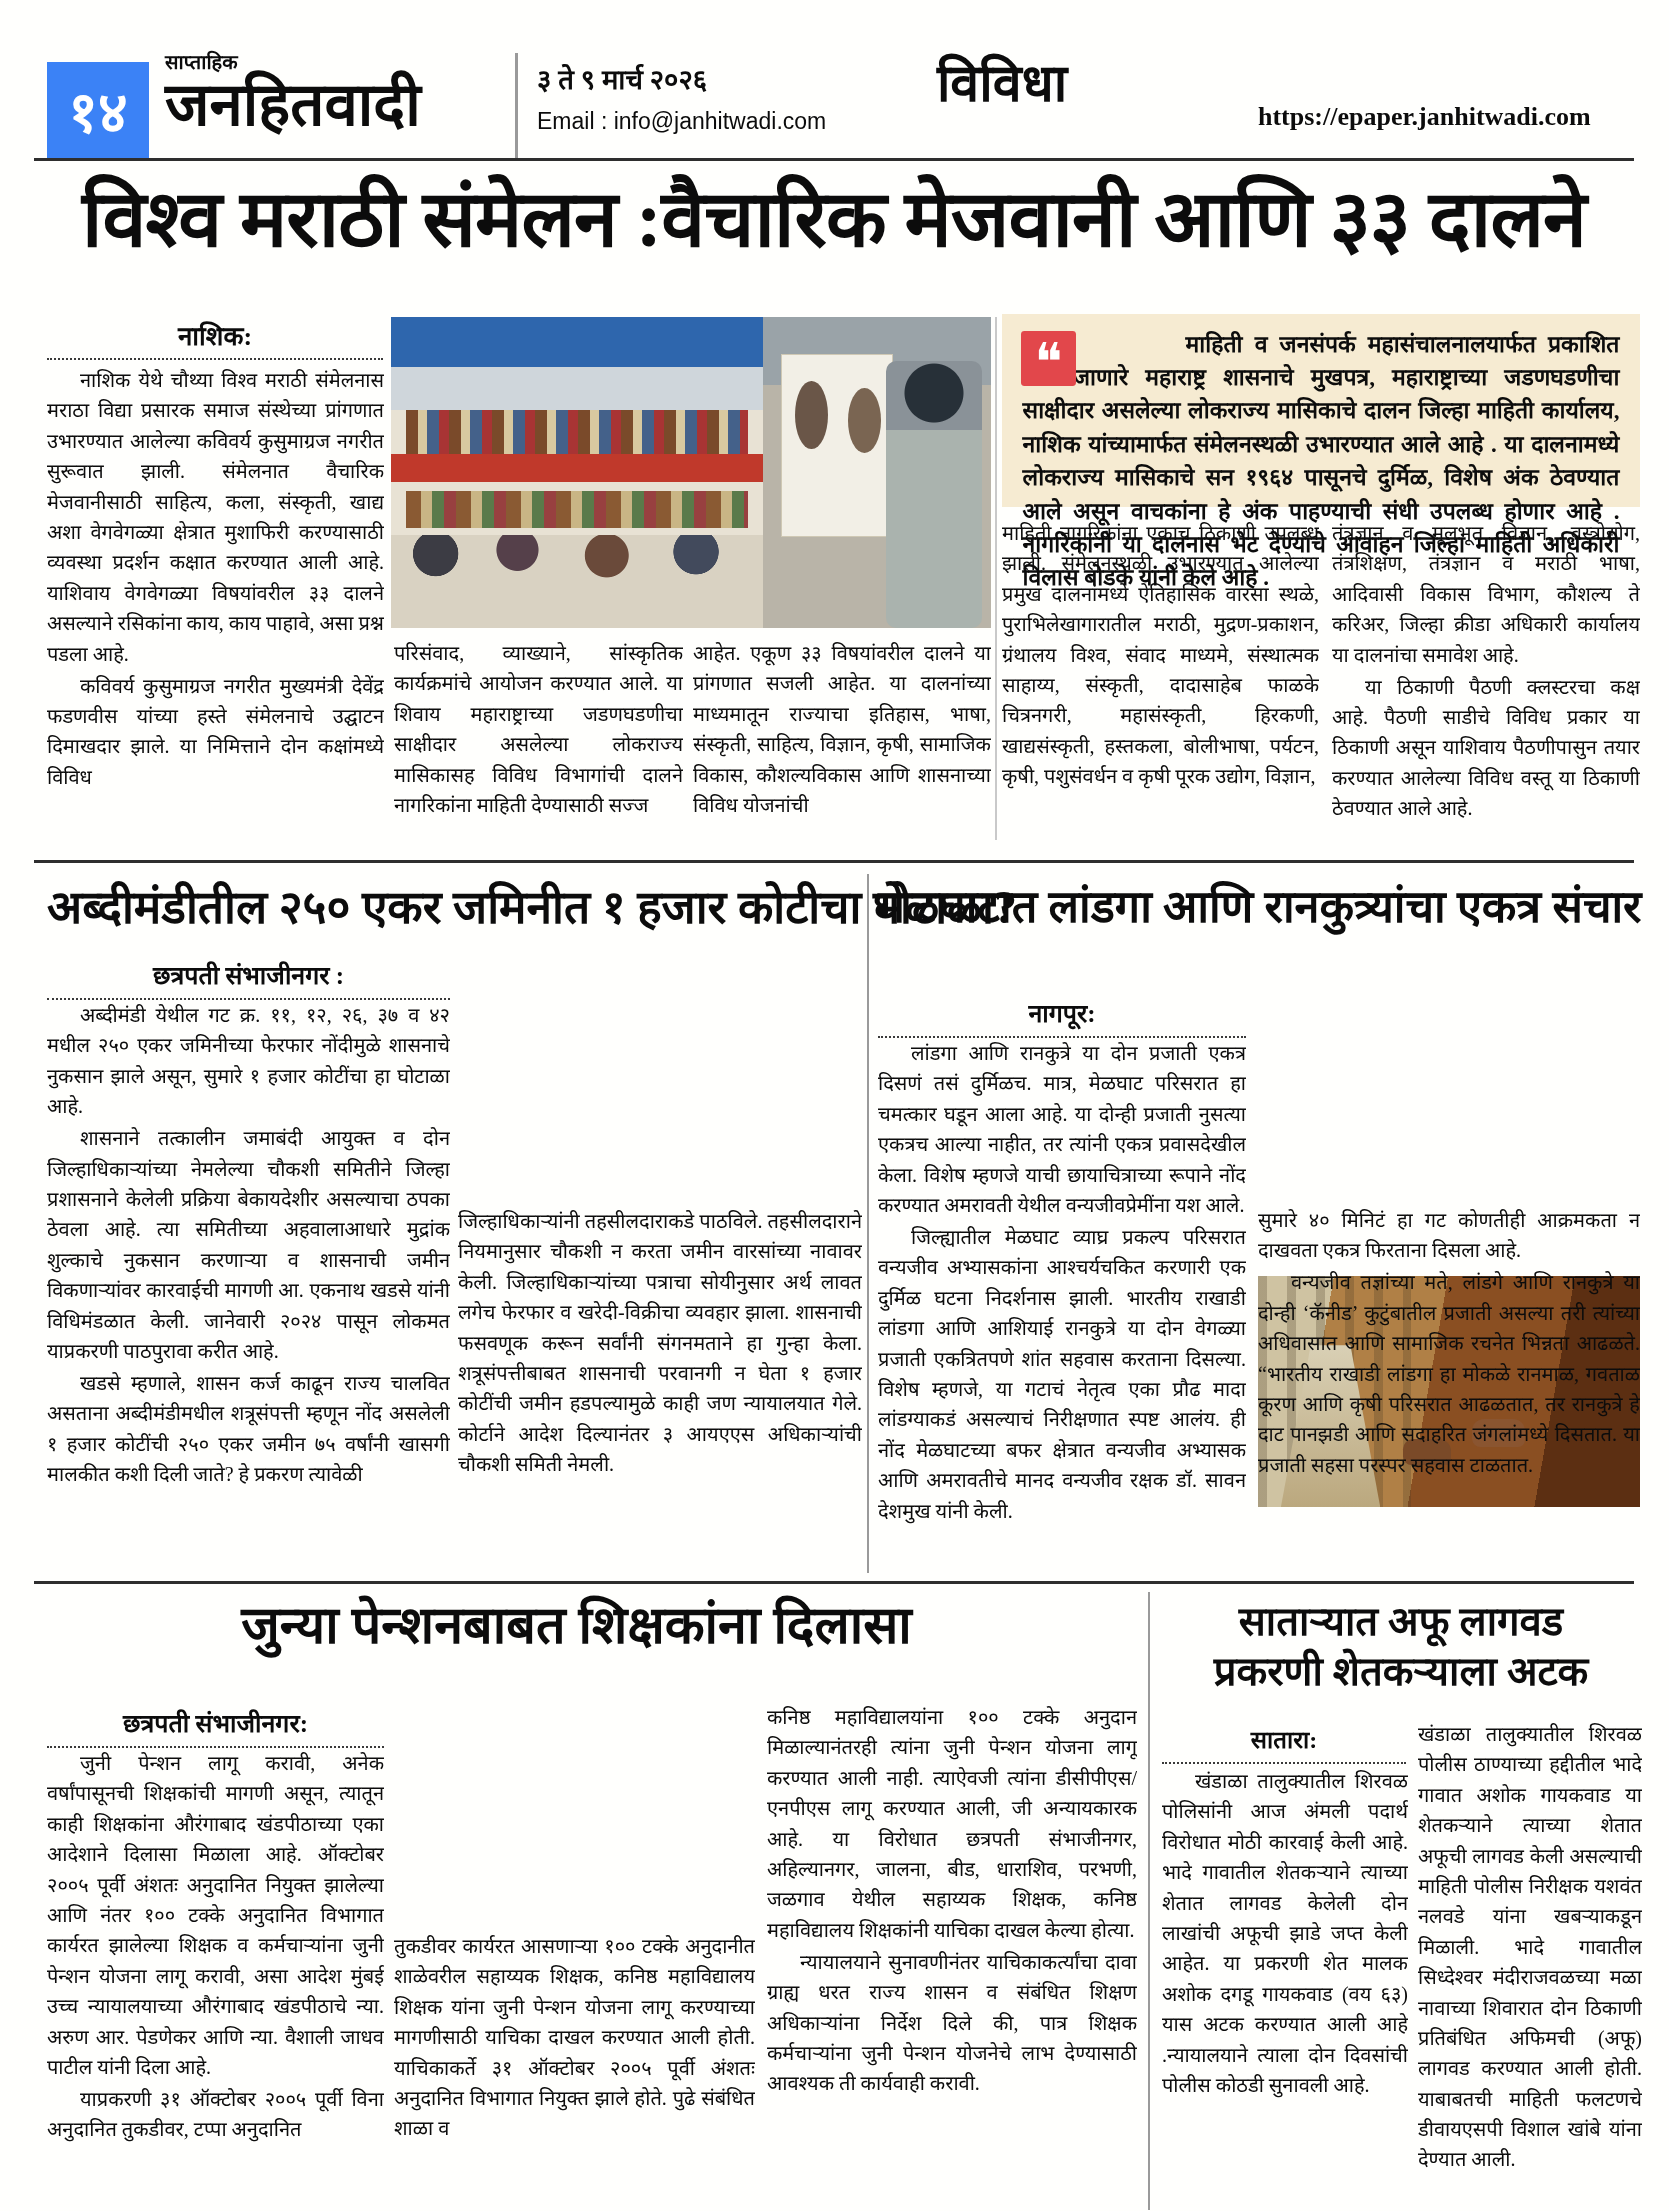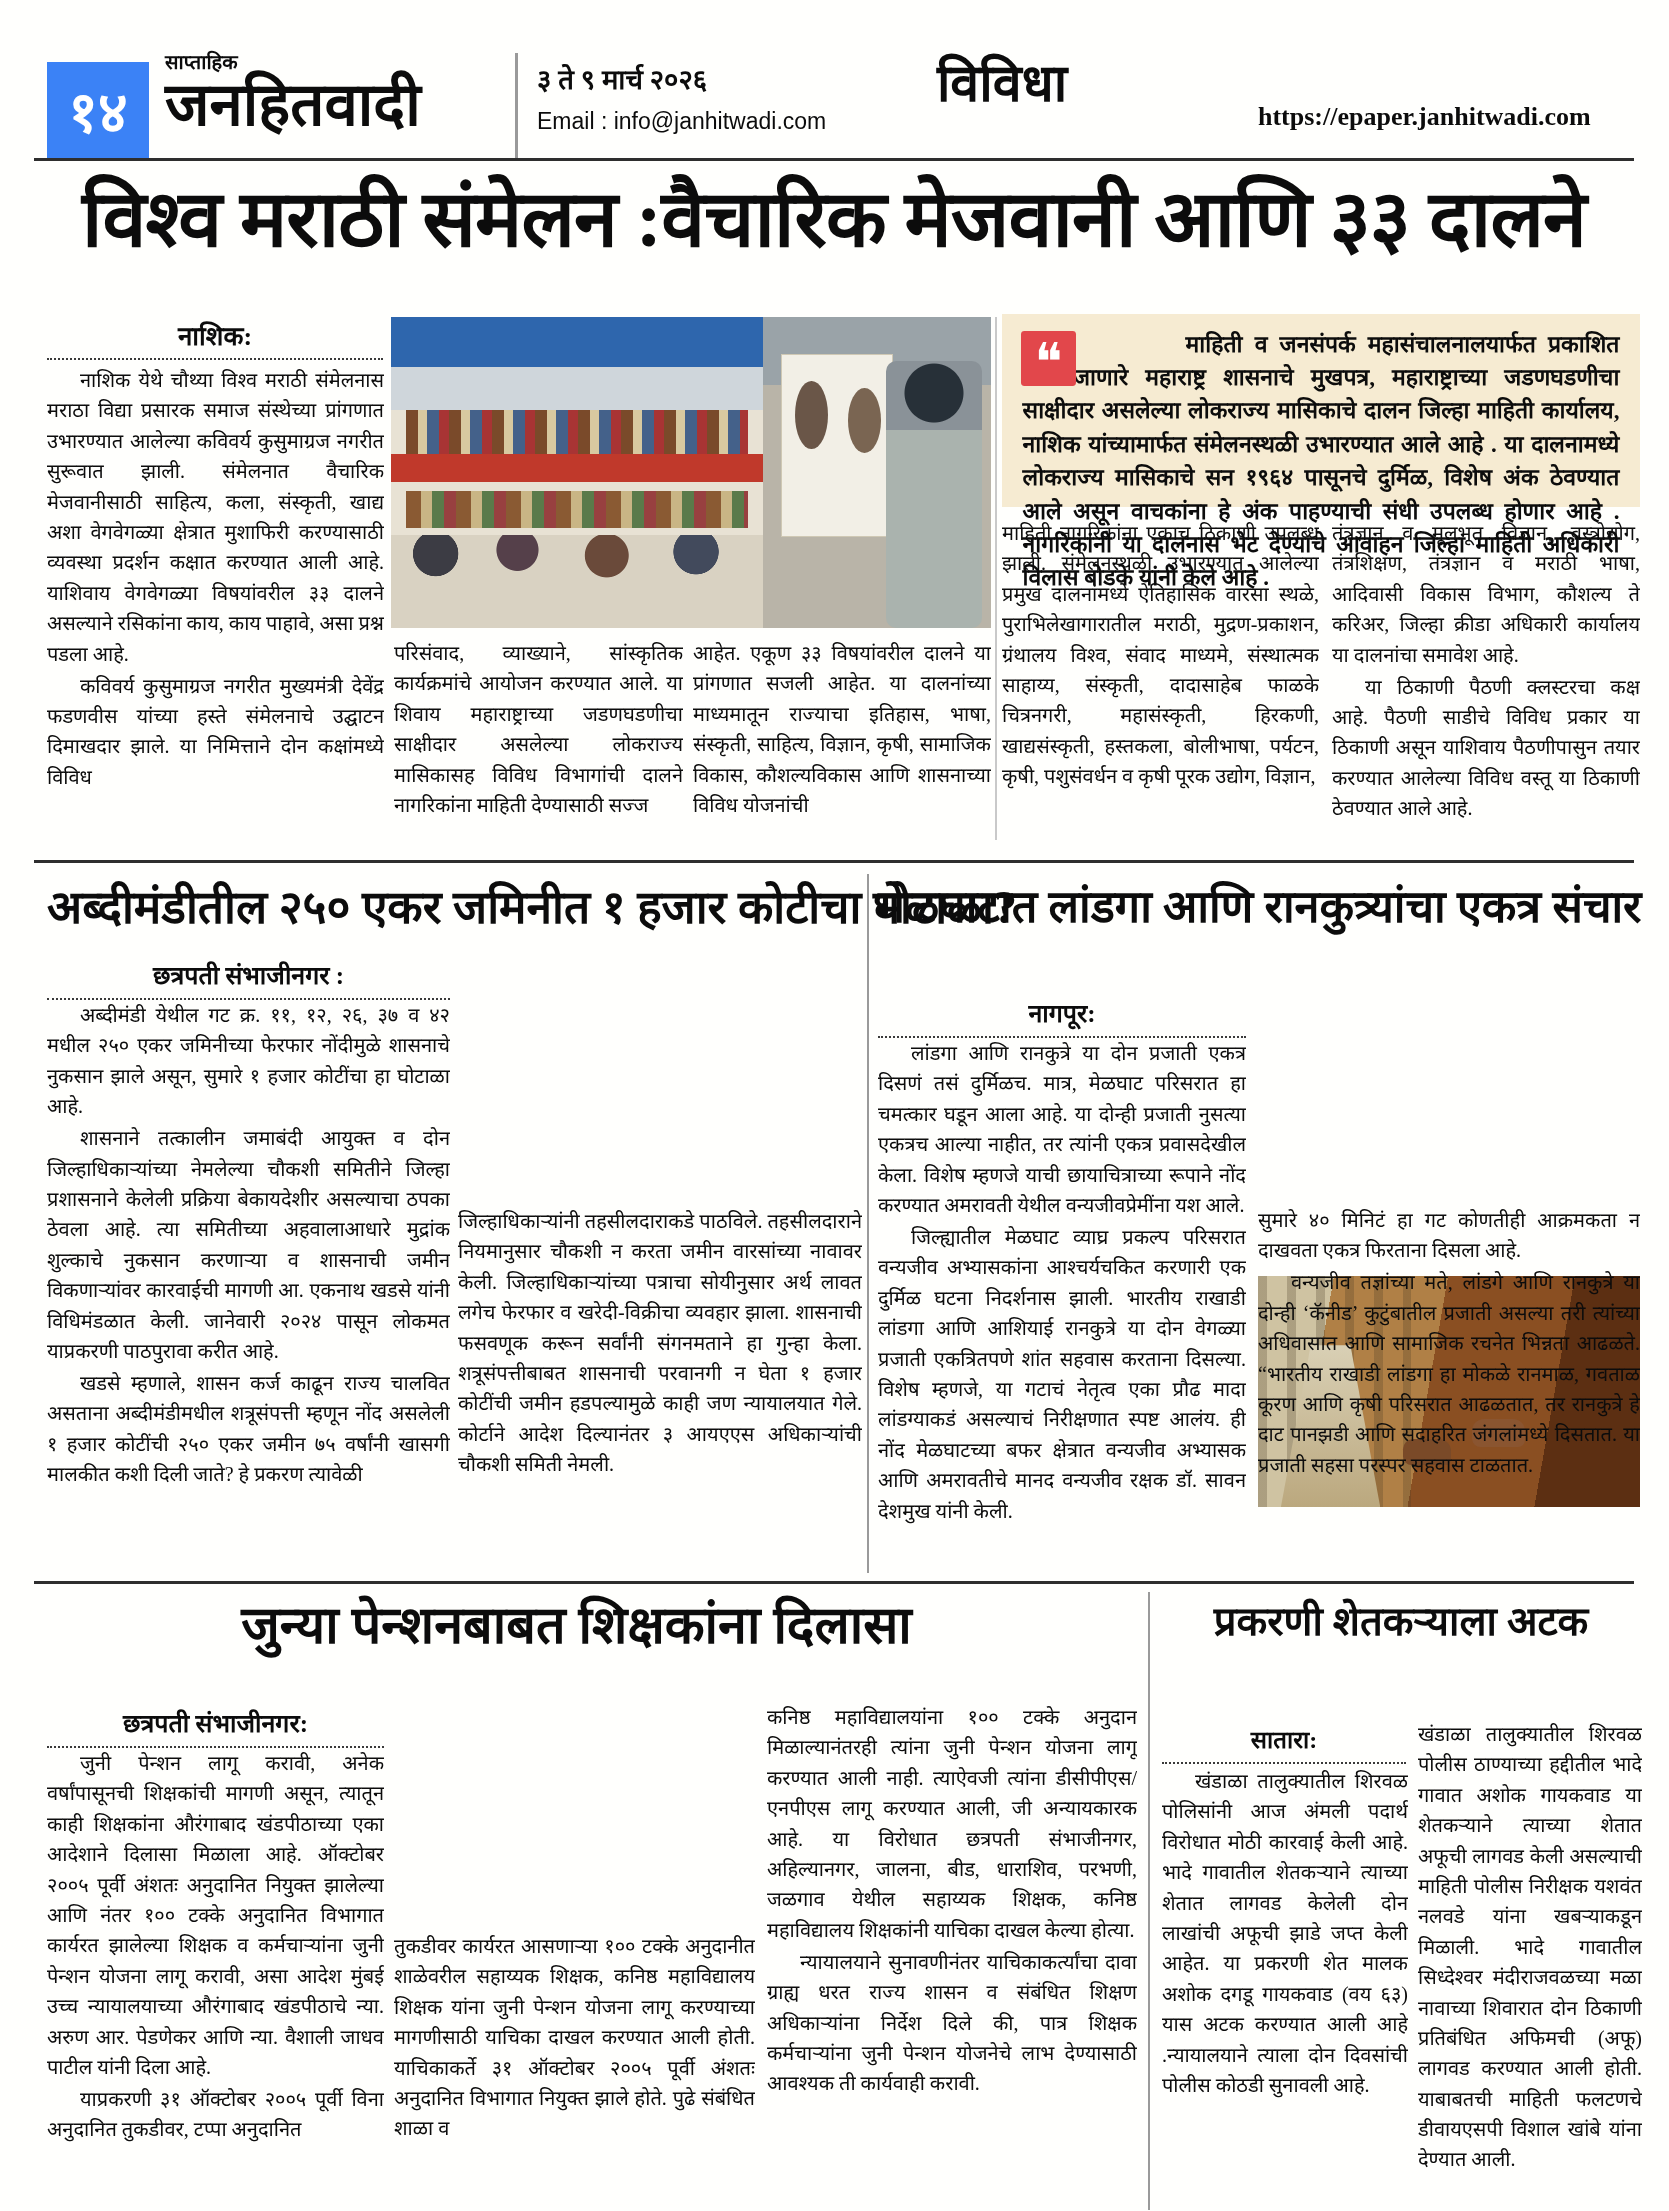--- a/index.html
+++ b/index.html
@@ -172,20 +172,21 @@
     <p class="noindent">तुकडीवर कार्यरत आसणाऱ्या १०० टक्के अनुदानीत शाळेवरील सहाय्यक शिक्षक, कनिष्ठ महाविद्यालय शिक्षक यांना जुनी पेन्शन योजना लागू करण्याच्या मागणीसाठी याचिका दाखल करण्यात आली होती. याचिकाकर्ते ३१ ऑक्टोबर २००५ पूर्वी अंशतः अनुदानित विभागात नियुक्त झाले होते. पुढे संबंधित शाळा व</p>
   </div>
   <div class="abs col" style="left:767px;top:1702px;width:370px;height:509px;">
     <p class="noindent">कनिष्ठ महाविद्यालयांना १०० टक्के अनुदान मिळाल्यानंतरही त्यांना जुनी पेन्शन योजना लागू करण्यात आली नाही. त्याऐवजी त्यांना डीसीपीएस/एनपीएस लागू करण्यात आली, जी अन्यायकारक आहे. या विरोधात छत्रपती संभाजीनगर, अहिल्यानगर, जालना, बीड, धाराशिव, परभणी, जळगाव येथील सहाय्यक शिक्षक, कनिष्ठ महाविद्यालय शिक्षकांनी याचिका दाखल केल्या होत्या.</p>
     <p>न्यायालयाने सुनावणीनंतर याचिकाकर्त्यांचा दावा ग्राह्य धरत राज्य शासन व संबंधित शिक्षण अधिकाऱ्यांना निर्देश दिले की, पात्र शिक्षक कर्मचाऱ्यांना जुनी पेन्शन योजनेचे लाभ देण्यासाठी आवश्यक ती कार्यवाही करावी.</p>
   </div>
 
   <div class="abs vrule" style="left:1148px;top:1592px;width:1.7px;height:618px;"></div>
 
   <div class="abs headline-s center" style="left:1162px;top:1597px;width:478px;">
+    <div class="nowrap">साताऱ्यात अफू लागवड</div>
     <div class="nowrap">प्रकरणी शेतकऱ्याला अटक</div>
   </div>
   <div class="abs" style="left:1162px;top:1722px;width:244px;">
     <div class="dateline" style="font-size:24px;">सातारा:</div>
     <div class="dotline" style="margin-top:6.9px;"></div>
   </div>
   <div class="abs col" style="left:1162px;top:1766px;width:246px;height:446px;">
     <p>खंडाळा तालुक्यातील शिरवळ पोलिसांनी आज अंमली पदार्थ विरोधात मोठी कारवाई केली आहे. भादे गावातील शेतकऱ्याने त्याच्या शेतात लागवड केलेली दोन लाखांची अफूची झाडे जप्त केली आहेत. या प्रकरणी शेत मालक अशोक दगडू गायकवाड (वय ६३) यास अटक करण्यात आली आहे .न्यायालयाने त्याला दोन दिवसांची पोलीस कोठडी सुनावली आहे.</p>
   </div>
   <div class="abs col" style="left:1418px;top:1719px;width:224px;height:492px;">

